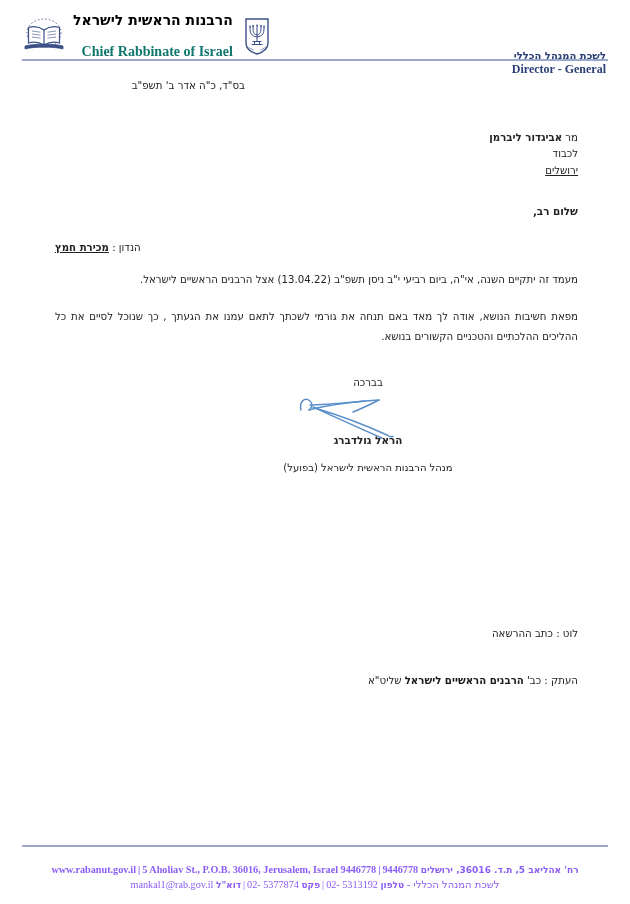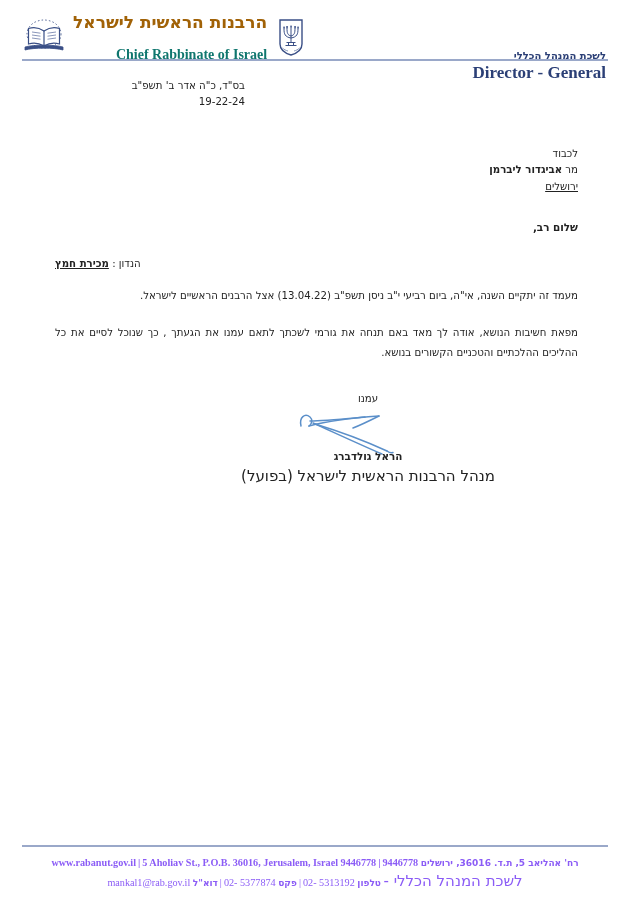--- a/index.html
+++ b/index.html
@@ -43,23 +43,23 @@
     height: 40px;
     flex: 0 0 auto;
   }
   .lh-names {
     line-height: 1.08;
     text-align: right;
     padding-top: 1px;
   }
   .lh-heb {
     font-family: "DejaVu Sans", "Liberation Sans", sans-serif;
-    font-size: 17px;
-    font-weight: bold;
-    color: #a16207;
+    font-size: 14px;
+    font-weight: bold;
+    color: #000000;
     letter-spacing: 0px;
     direction: rtl;
     text-align: right;
   }
   .lh-eng {
     font-family: "Liberation Serif", "DejaVu Serif", serif;
     font-size: 14px;
     font-weight: bold;
     color: #0f766e;
     margin-top: 16px;
@@ -79,21 +79,21 @@
   }
   .lh-right .r-heb {
     font-size: 10px;
     font-weight: bold;
     color: #2b3f76;
     direction: rtl;
     margin-top: 34px;
   }
   .lh-right .r-eng {
     font-family: "Liberation Serif", "DejaVu Serif", serif;
-    font-size: 17px;
+    font-size: 12px;
     font-weight: bold;
     color: #2b3f76;
     margin-top: 1px;
   }
   .header-rule {
     position: absolute;
     top: 59px;
     left: 22px;
     right: 22px;
     height: 2px;
@@ -181,22 +181,22 @@
     transform: translateX(-50%);
     top: -2px;
   }
   .sig-name {
     font-weight: bold;
     font-size: 10.4px;
     position: relative;
     z-index: 3;
   }
   .sig-title {
-    font-size: 15px;
-    margin-top: 5px;
+    font-size: 10px;
+    margin-top: 16px;
     position: relative;
     z-index: 3;
   }
 
   
   .notes {
     position: absolute;
     top: 628px;
     left: 55px;
     right: 52px;
@@ -233,21 +233,21 @@
   }
   .f-line2 {
     font-family: "Liberation Serif", "DejaVu Serif", serif;
     font-size: 10.2px;
     direction: ltr;
     margin-top: 4px;
     white-space: nowrap;
   }
   .f-heb {
     font-family: "DejaVu Sans", "Liberation Sans", sans-serif;
-    font-size: 15px;
+    font-size: 10px;
     direction: rtl;
     unicode-bidi: embed;
     display: inline-block;
   }
   .f-heb-b {
     font-family: "DejaVu Sans", "Liberation Sans", sans-serif;
     font-size: 9px;
     font-weight: bold;
     direction: rtl;
     unicode-bidi: embed;
@@ -309,57 +309,60 @@
       <div class="r-heb">לשכת המנהל הכללי</div>
       <div class="r-eng">Director - General</div>
     </div>
   </div>
   <div class="header-rule"></div>
 
   <div class="doc">
 
     <div class="datebox">
       <div>בס"ד, כ"ה אדר ב' תשפ"ב</div>
-      <div><span class="num-ltr">19-22-24</span></div>
     </div>
 
     <div class="addressee">
+      <div><span>מר </span><span class="bold">אביגדור ליברמן</span></div>
       <div>לכבוד</div>
-      <div><span>מר </span><span class="bold">אביגדור ליברמן</span></div>
       <div class="uline">ירושלים</div>
     </div>
 
     <div class="greeting">שלום רב,</div>
 
     <div class="subject"><span>הנדון : </span><span class="subj-val">מכירת חמץ</span></div>
 
     <div class="para">מעמד זה יתקיים השנה, אי"ה, ביום רביעי י"ב  ניסן תשפ"ב (13.04.22) אצל הרבנים הראשיים לישראל.</div>
     <div class="para">מפאת חשיבות הנושא, אודה לך מאד באם תנחה את גורמי לשכתך לתאם עמנו  את הגעתך , כך שנוכל לסיים את כל ההליכים ההלכתיים והטכניים הקשורים בנושא.</div>
 
     <div class="sig-block">
-      <div class="sig-regards">עמנו</div>
+      <div class="sig-regards">בברכה</div>
       <div class="sig-scribble">
         <svg viewBox="0 0 170 60" width="170" height="60" aria-hidden="true">
           <g fill="none" stroke="#5b8fc9" stroke-width="1.5" stroke-linecap="round" stroke-linejoin="round">
             <path d="M18 22 C16 13 22 9 27 13 C30 15.5 29 20 26 22"></path>
             <path d="M26 22 C45 17 68 14 96 12"></path>
             <path d="M96 12 C86 17 78 21 70 24"></path>
             <path d="M32 20 C52 26 80 36 104 47"></path>
             <path d="M104 47 C106 48.5 108 49 110 48.5"></path>
             <path d="M30 19 C50 28 76 40 99 50"></path>
             <path d="M27 17 C40 17 60 15 82 13"></path>
           </g>
         </svg>
       </div>
       <div class="sig-name">הראל גולדברג</div>
       <div class="sig-title">מנהל הרבנות הראשית לישראל (בפועל)</div>
     </div>
 
   </div>
 
+  <div class="notes">
+    <div>לוט : כתב ההרשאה</div>
+    <div class="note-copy"><span>העתק : כב' </span><span class="bold">הרבנים הראשיים לישראל</span><span> שליט"א</span></div>
+  </div>
 
   <div class="footer-rule"></div>
   <div class="footer">
     <div class="f-line1"><span>www.rabanut.gov.il</span><span class="f-sep">|</span><span>5 Aholiav St., P.O.B. 36016, Jerusalem, Israel 9446778</span><span class="f-sep">|</span><span>9446778</span> <span class="f-heb-b">רח' אהליאב 5, ת.ד. 36016, ירושלים</span></div>
     <div class="f-line2"><span>mankal1@rab.gov.il</span> <span class="f-heb-b">דוא"ל</span><span class="f-sep">|</span><span>02- 5377874</span> <span class="f-heb-b">פקס</span><span class="f-sep">|</span><span>02- 5313192</span> <span class="f-heb-b">טלפון</span> <span class="f-heb">לשכת המנהל הכללי -</span></div>
   </div>
 
 </div>
 
 </body></html>

